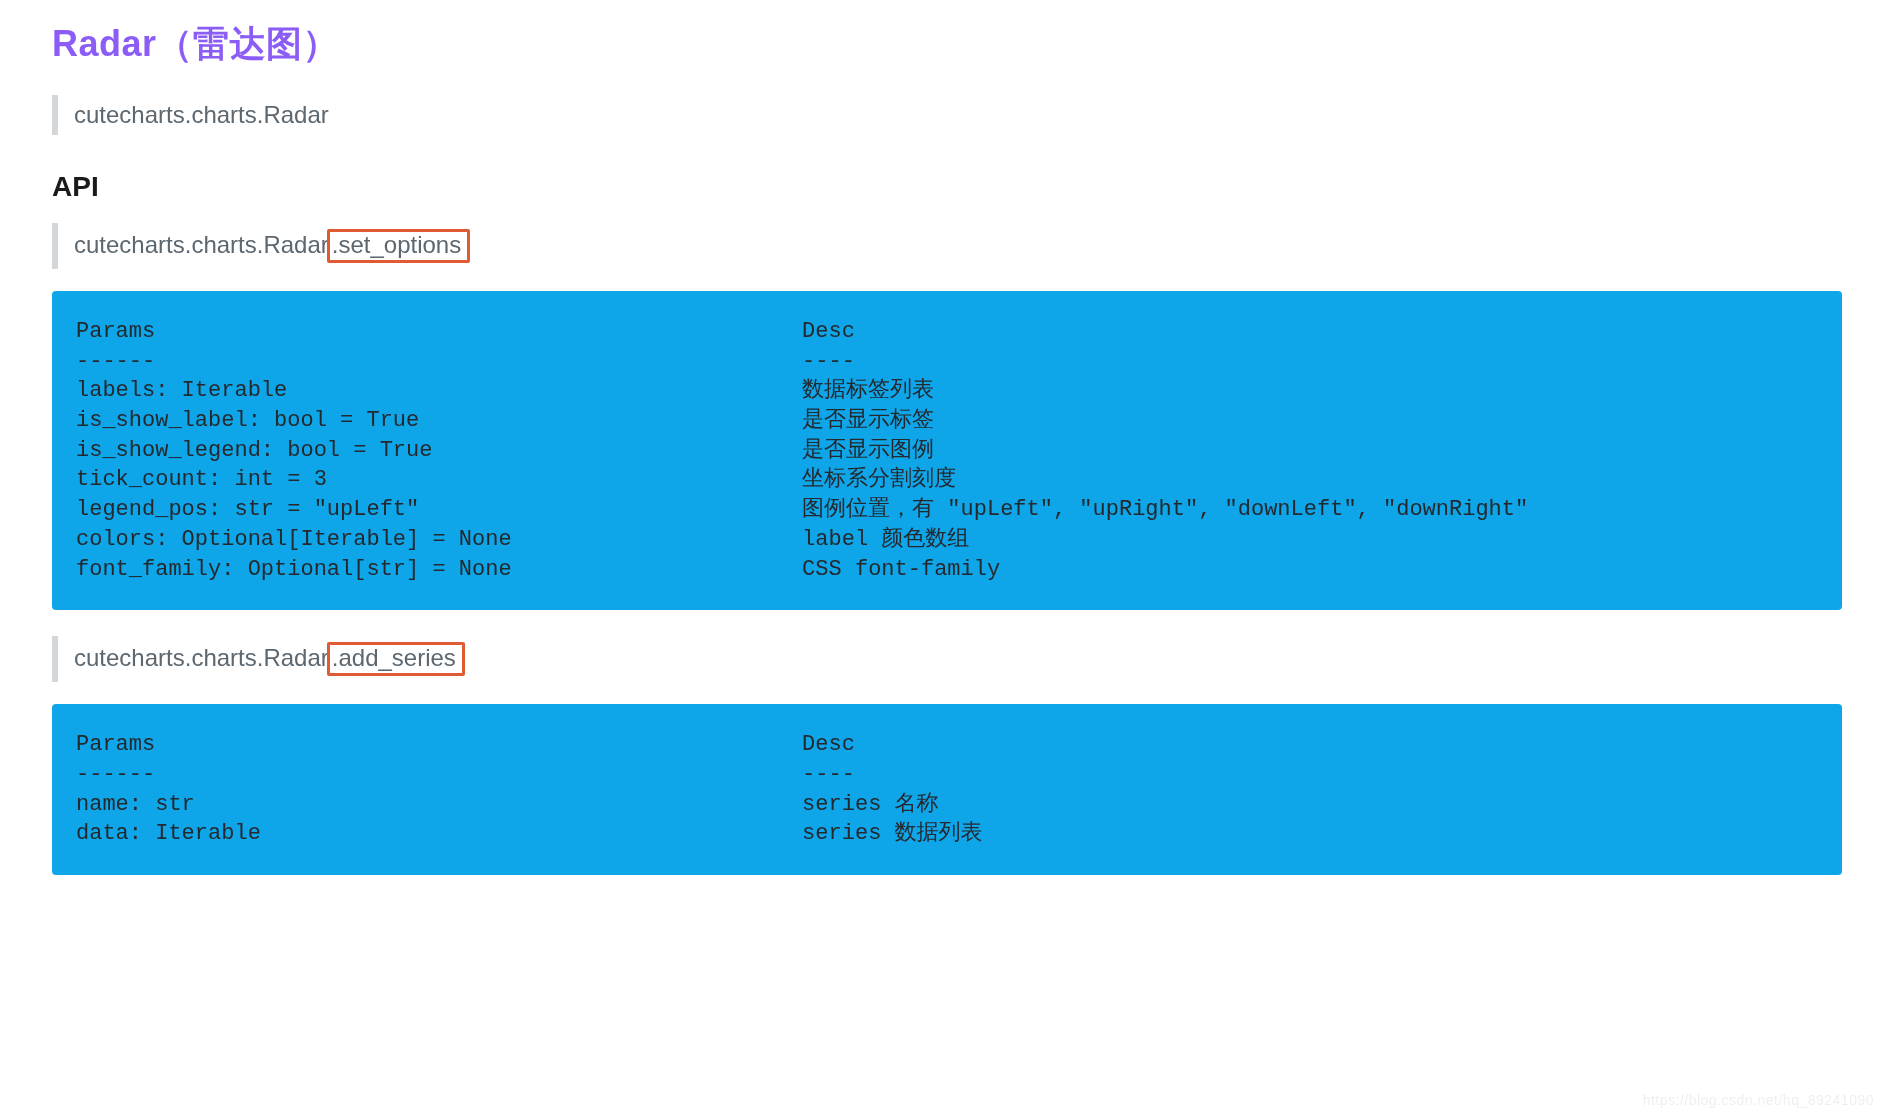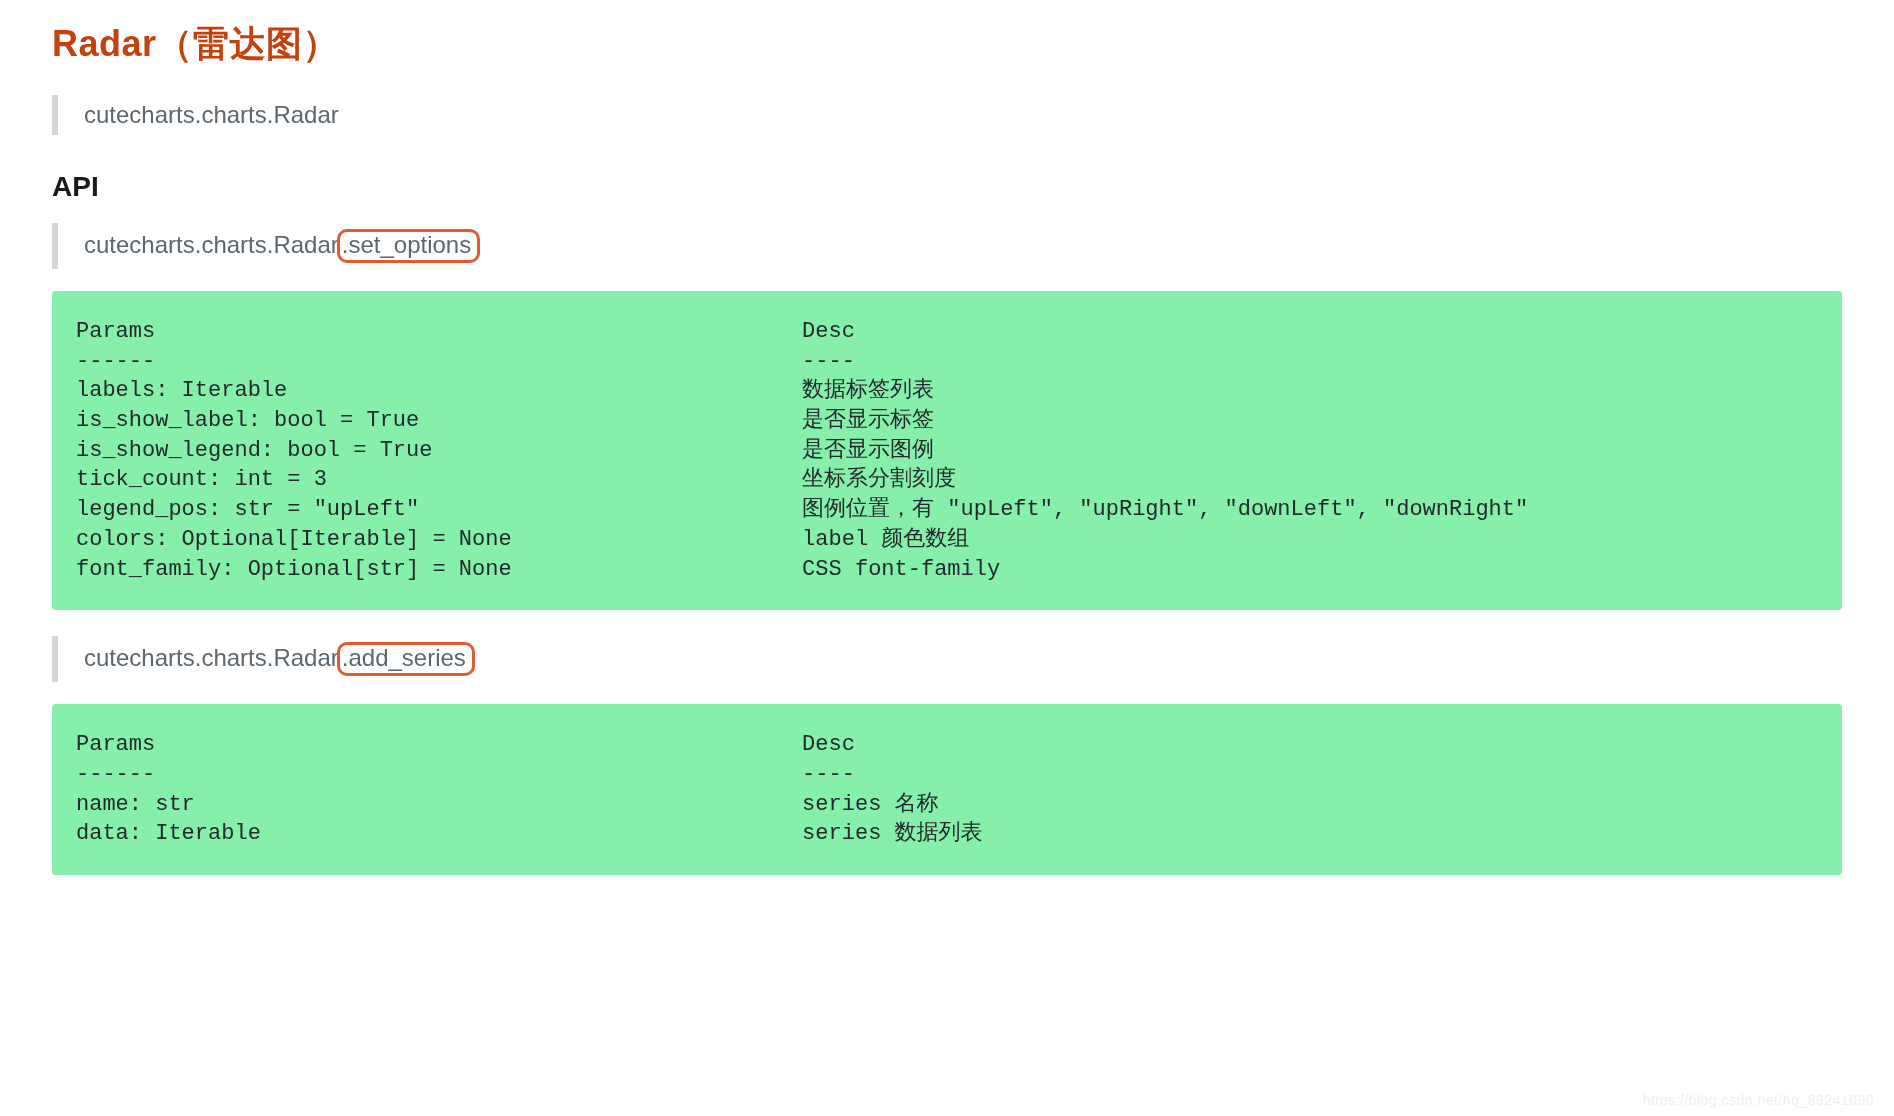--- a/index.html
+++ b/index.html
@@ -7,51 +7,51 @@
       font-family: -apple-system, BlinkMacSystemFont, "Segoe UI", "PingFang SC", "Hiragino Sans GB", "Microsoft YaHei", sans-serif;
       background: #fff;
       padding: 20px 52px;
       color: #24292e;
       font-size: 20px;
     }
     h1 {
       font-size: 36px;
       font-weight: 700;
       margin-bottom: 26px;
-      color: #c2410c;
+      color: #8b5cf6;
       letter-spacing: 0.5px;
     }
     h2 {
       font-size: 28px;
       font-weight: 700;
       margin-top: 36px;
       margin-bottom: 20px;
       color: #1a1a1a;
     }
     .blockquote {
       border-left: 6px solid #d4d7da;
-      padding: 6px 0 6px 26px;
+      padding: 6px 0 6px 16px;
       color: #5c6770;
       font-size: 24px;
       margin-bottom: 22px;
       position: relative;
     }
     .bq-text {
       display: inline;
     }
     .highlight-box {
       display: inline-block;
       border: 3px solid #e05a33;
-      border-radius: 10px;
+      border-radius: 2px;
       padding: 1px 6px 3px 2px;
       margin-left: -2px;
       line-height: 1;
     }
     pre {
-      background: #86efac;
+      background: #0ea5e9;
       padding: 26px 24px;
       border-radius: 4px;
       font-family: "SF Mono", Menlo, Monaco, Consolas, "Courier New", monospace;
       font-size: 22px;
       line-height: 1.35;
       color: #24292e;
       margin-bottom: 26px;
       white-space: pre;
       overflow: hidden;
     }

